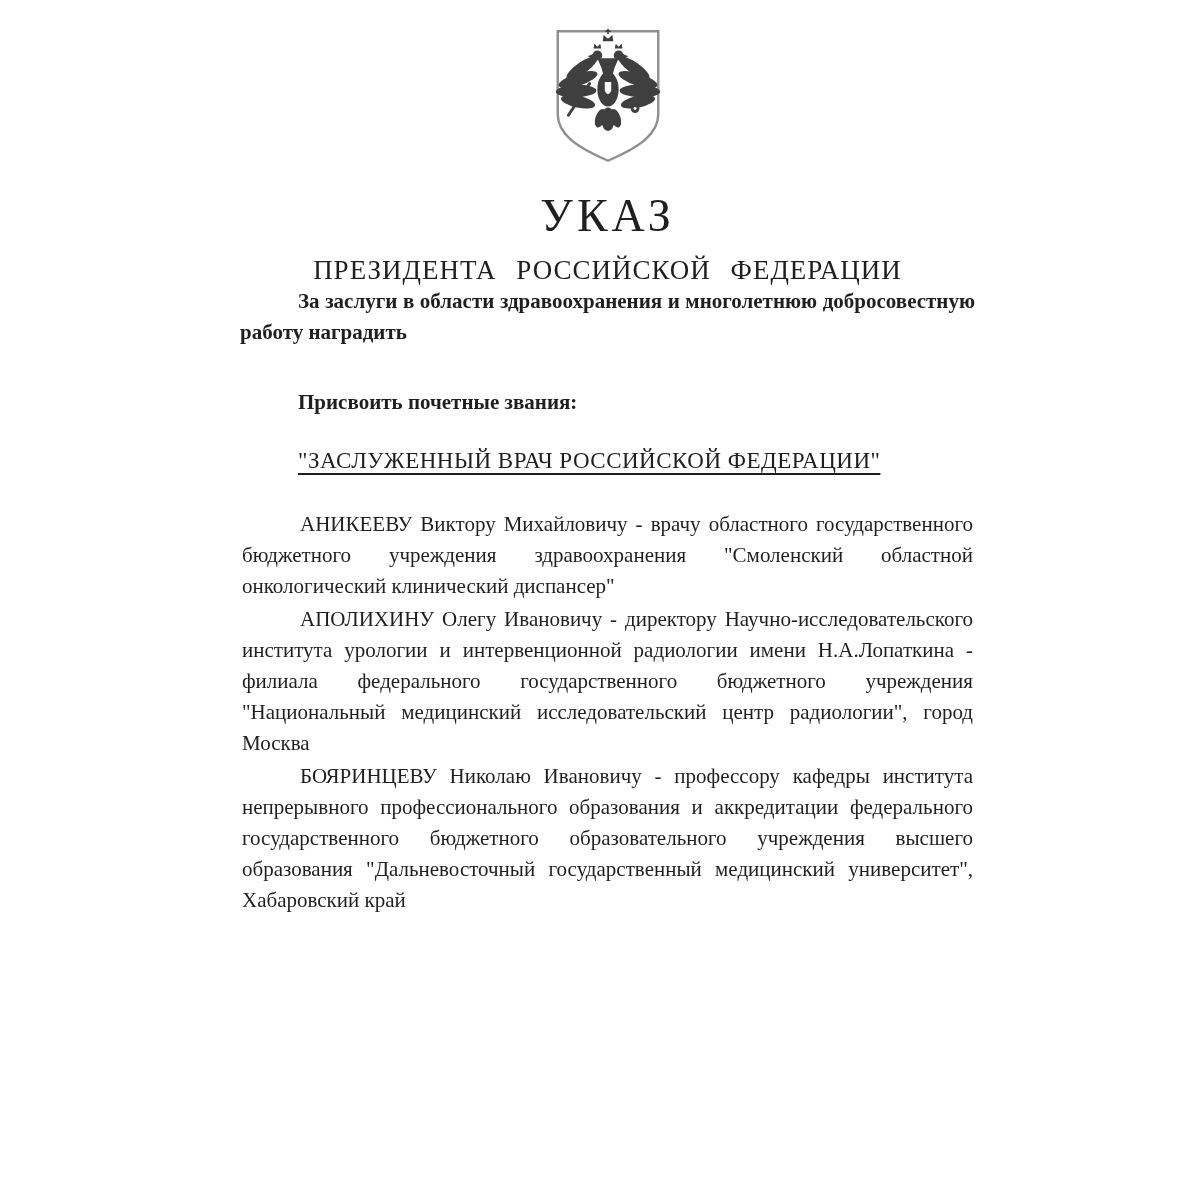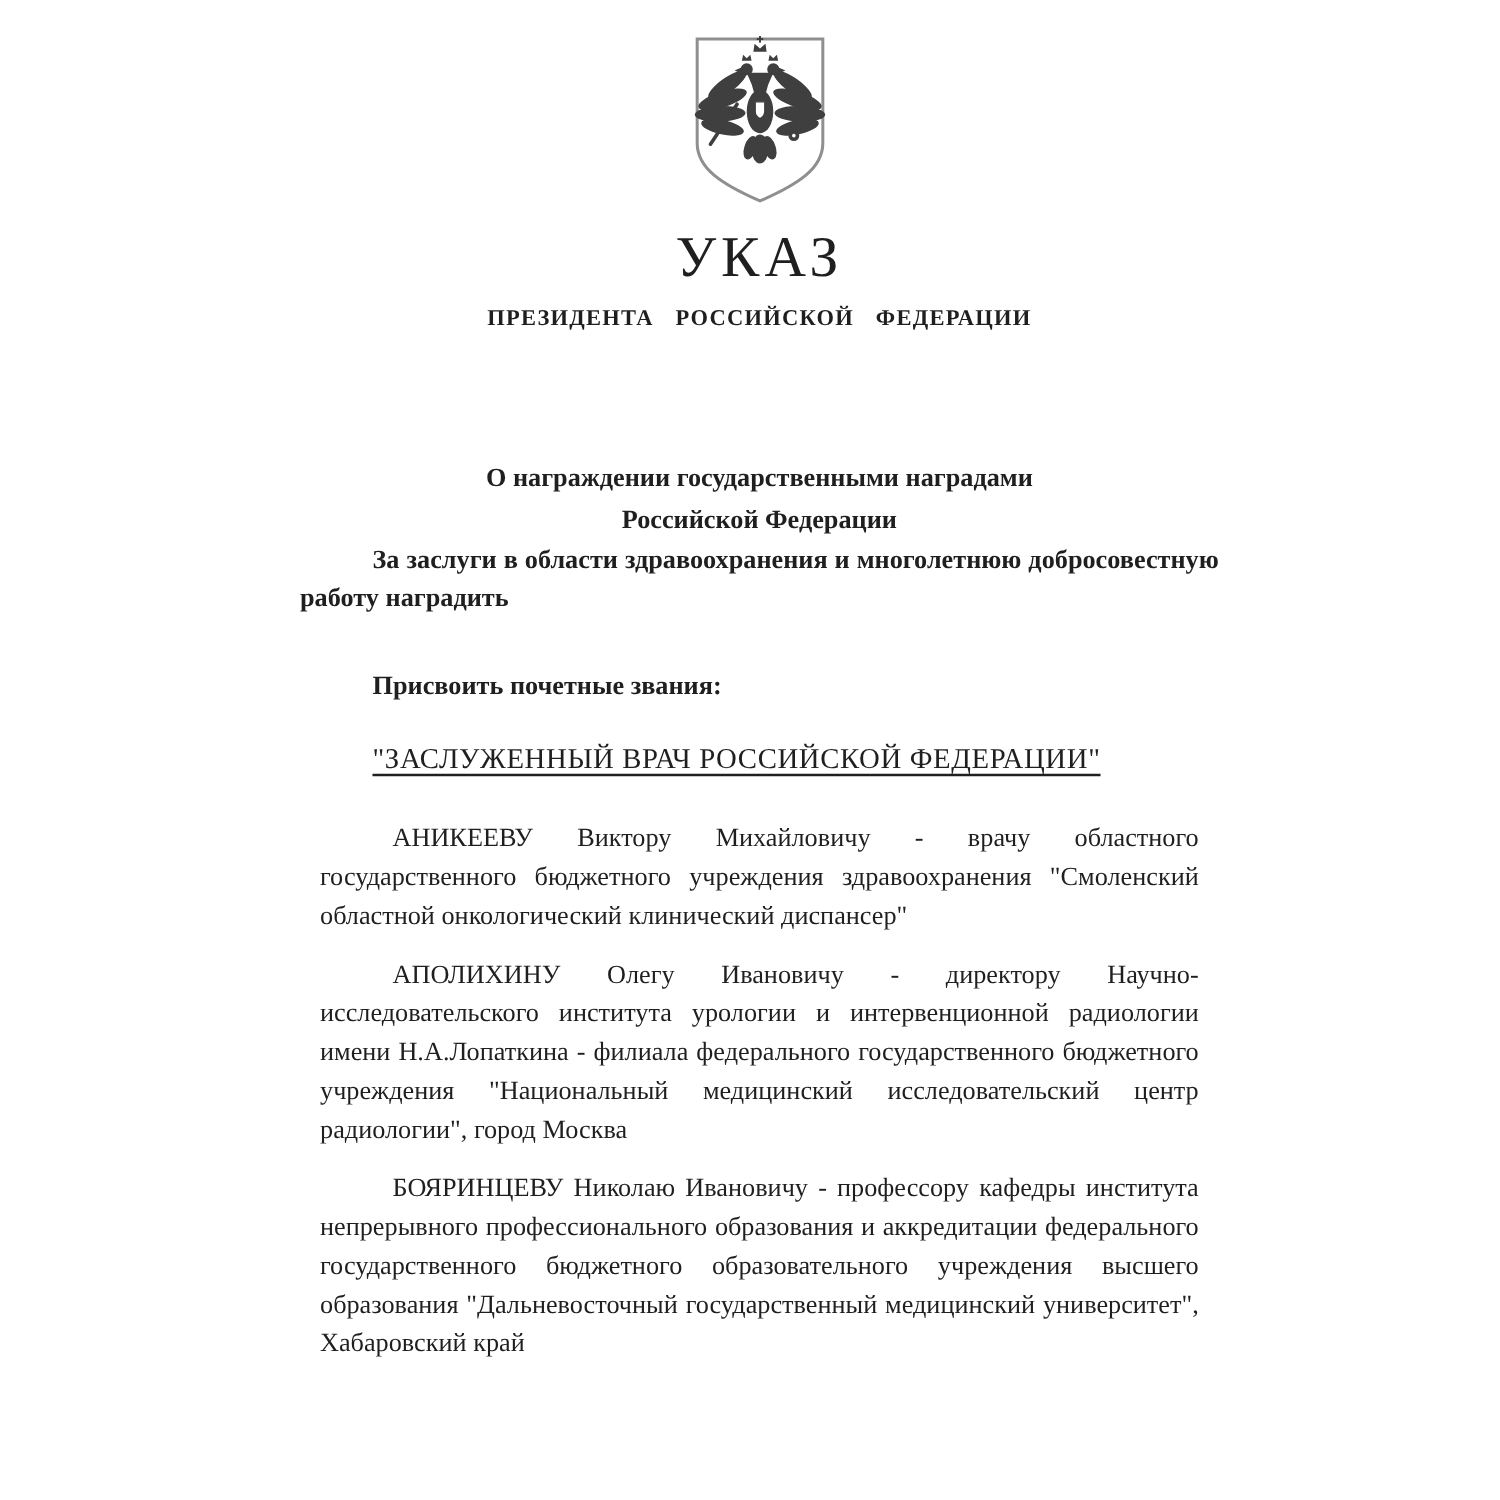--- a/index.html
+++ b/index.html
@@ -20,26 +20,26 @@
     display:block;
     width:116px;height:141px;
     margin:0 auto;
   }
   .title{
     text-align:center;
     font-size:46px;
     font-weight:400;
     letter-spacing:4px;
     line-height:1;
-    margin-top:17px;
+    margin-top:27px;
   }
   .subtitle{
     text-align:center;
-    font-size:18px;
-    font-weight:700;
+    font-size:27px;
+    font-weight:400;
     letter-spacing:1px;
     word-spacing:12px;
     line-height:1.2;
     margin-top:15px;
   }
   .subject{
     text-align:center;
     font-size:21px;
     font-weight:700;
     line-height:33px;
@@ -69,21 +69,21 @@
     text-underline-offset:5px;
     line-height:28px;
   }
   .entries{
     margin-top:34px;
     font-size:21px;
     line-height:31px;
     text-align:justify;
   }
   .entries p{
-    margin:16px;
+    margin:2px;
     text-indent:58px;
   }
 </style>
 </head>
 <body>
 
 <div class="doc">
 
   <svg class="emblem" viewBox="0 0 120 145" xmlns="http://www.w3.org/2000/svg" aria-hidden="true">
 
@@ -127,24 +127,20 @@
       <circle cx="88" cy="86" r="1.5" fill="#ffffff"></circle>
 
       <path d="M56,58 L64,58 L64,66 Q64,70 60,72 Q56,70 56,66 Z" fill="#ffffff" stroke="#3f3f3f" stroke-width="1.2"></path>
     </g>
   </svg>
 
   <div class="title">УКАЗ</div>
 
   <div class="subtitle">ПРЕЗИДЕНТА  РОССИЙСКОЙ  ФЕДЕРАЦИИ</div>
 
-  <div class="subject">
-    <div>О награждении государственными наградами</div>
-    <div>Российской Федерации</div>
-  </div>
 
   <div class="preamble">За заслуги в области здравоохранения и многолетнюю добросовестную работу наградить</div>
 
   <div class="section-heading">Присвоить почетные звания:</div>
 
   <div class="award-title">"ЗАСЛУЖЕННЫЙ ВРАЧ РОССИЙСКОЙ ФЕДЕРАЦИИ"</div>
 
   <div class="entries">
     <p>АНИКЕЕВУ Виктору Михайловичу - врачу областного государственного бюджетного учреждения здравоохранения "Смоленский областной онкологический клинический диспансер"</p>
     <p>АПОЛИХИНУ Олегу Ивановичу - директору Научно-исследовательского института урологии и интервенционной радиологии имени Н.А.Лопаткина - филиала федерального государственного бюджетного учреждения "Национальный медицинский исследовательский центр радиологии", город Москва</p>

